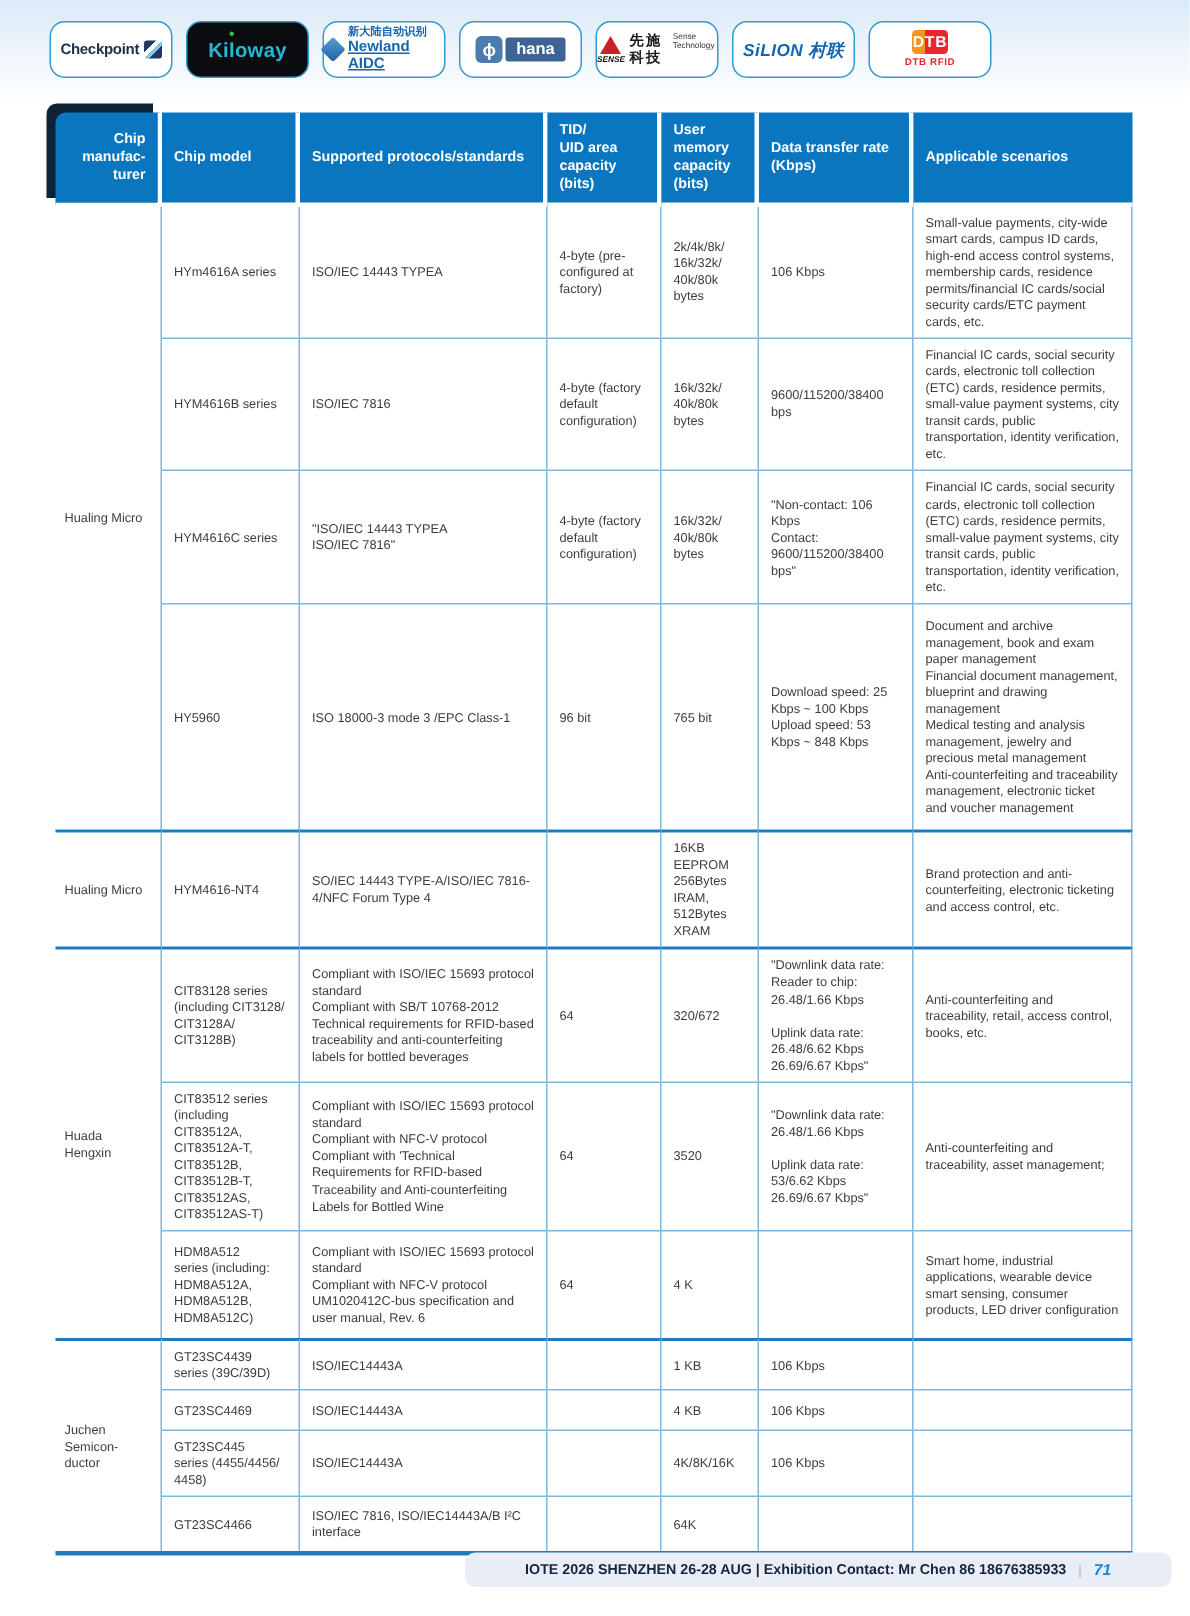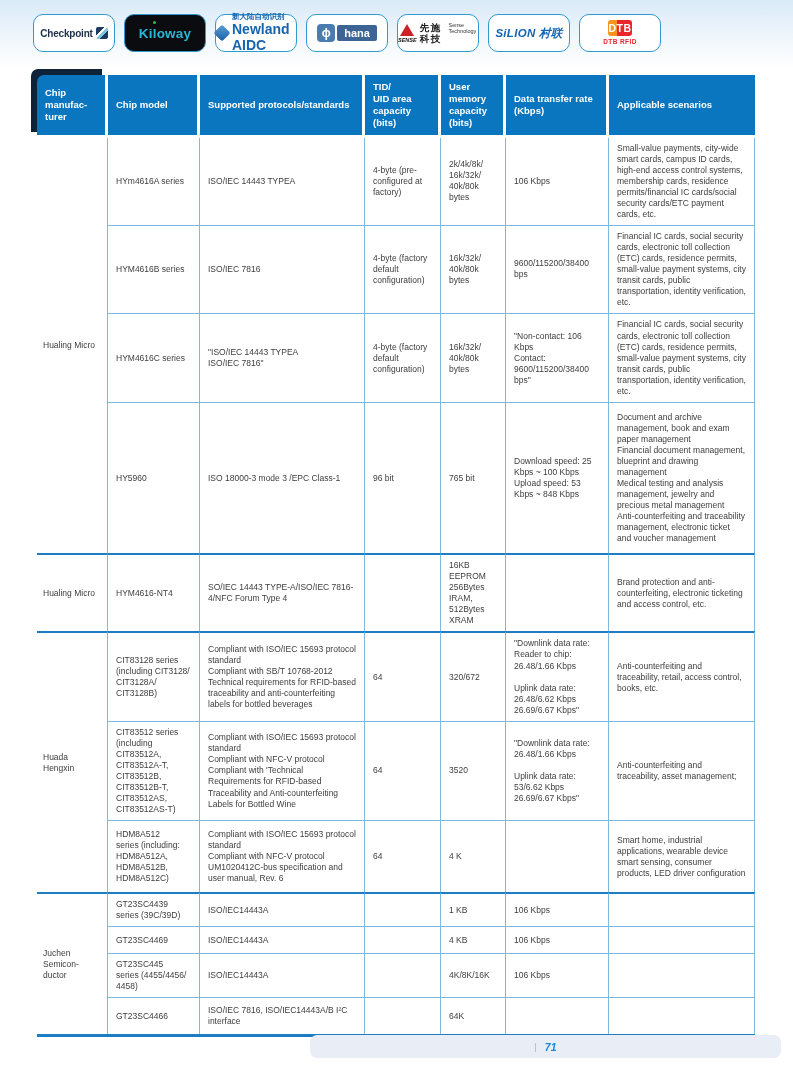--- a/index.html
+++ b/index.html
@@ -17,21 +17,21 @@
   .cp-text{font-size:10px;font-weight:bold;color:#1c2e4a;letter-spacing:-0.2px;text-align:right;}
   .cp-icon{width:12px;height:12px;border-radius:2px;margin-left:3px;
     background:linear-gradient(135deg,#1e3a5f 0%,#1e3a5f 34%,#ffffff 34%,#ffffff 50%,#7fc6e0 50%,#7fc6e0 64%,#1e3a5f 64%);}
   .card-kiloway{background:#0a0c10;}
   .kiloway-text{font-size:13.5px;font-weight:900;color:#27b7d6;letter-spacing:0.2px;}
   .kiloway-antenna{position:absolute;left:28px;top:6px;width:3px;height:3px;border-radius:50%;background:#3cb54a;}
   .nl-icon{width:12px;height:12px;transform:rotate(45deg);border-radius:2px;margin-right:4px;flex:0 0 auto;
     background:linear-gradient(135deg,#5a9fd4 0%,#1b5fa8 100%);}
   .nl-col{display:flex;flex-direction:column;line-height:1.15;}
   .nl-cn{font-size:7.5px;font-weight:bold;color:#1565ae;}
-  .nl-en{font-size:14px;font-weight:bold;color:#1565ae;}
+  .nl-en{font-size:10px;font-weight:bold;color:#1565ae;text-decoration:underline;}
   .hana-icon{width:18px;height:18px;border-radius:4px;background:#4a7cb0;color:#fff;
     display:flex;align-items:center;justify-content:center;font-size:12px;font-weight:bold;margin-right:2px;}
   .hana-box{background:#3d6494;color:#ffffff;font-size:11px;font-weight:bold;
     padding:2px 7px;border-radius:2px;}
   .sense-wrap{display:flex;align-items:center;gap:3px;}
   .sense-left{display:flex;flex-direction:column;align-items:center;}
   .sense-tri{width:0;height:0;border-left:7px solid transparent;border-right:7px solid transparent;
     border-bottom:12px solid #cc2127;}
   .sense-brand{font-size:5.5px;font-weight:900;font-style:italic;color:#111;margin-top:1px;}
   .sense-col{display:flex;flex-direction:row;line-height:1.2;}
@@ -42,21 +42,21 @@
   .dtb-badge{background:linear-gradient(90deg,#f7941e 0%,#f7941e 36%,#e8262d 36%,#e8262d 100%);
     color:#ffffff;font-size:10.5px;font-weight:900;padding:2px 0;border-radius:3px;letter-spacing:0.5px;}
   .dtb-sub{font-size:6.5px;font-weight:bold;color:#e8262d;margin-top:2px;letter-spacing:0.4px;}
   
   .table-wrap{position:absolute;left:37px;top:75px;width:718px;border-bottom:3px solid #1d7dc2;}
   table{border-collapse:separate;border-spacing:0;table-layout:fixed;width:718px;}
   th{background:#0b76c0;color:#ffffff;font-size:9.5px;font-weight:bold;text-align:left;
     vertical-align:middle;padding:6px 8px;border-right:3px solid #ffffff;border-bottom:3px solid #ffffff;
     white-space:pre-line;box-sizing:border-box;line-height:1.25;}
   th:last-child{border-right:none;}
-  th.first{border-top-left-radius:7px;box-shadow:-6px -6px 0 0 #0e2338;}
+  th.first{border-top-left-radius:7px;box-shadow:-6px -6px 0 0 #0e2338;text-align:right;}
   td{font-size:8.5px;color:#3d3d3d;vertical-align:middle;text-align:left;padding:5px 8px;
     border-right:1px solid #7db8de;border-top:1px solid #7db8de;white-space:pre-line;
     box-sizing:border-box;line-height:1.3;}
   tr.first-body td{border-top:none;}
   tr.group-start td{border-top:2px solid #1d7dc2;}
   td.manuf{padding-left:6px;}
   
   .footer-band{position:absolute;left:310px;top:1035px;width:471px;height:23px;background:#e9eef6;
     border-radius:7px;display:flex;align-items:center;justify-content:center;gap:8px;
     box-sizing:border-box;padding:0 10px;}
@@ -296,15 +296,16 @@
         <td></td>
         <td>64K</td>
         <td></td>
         <td></td>
       </tr>
     </tbody>
   </table>
 </div>
 
 <div class="footer-band">
+  <span class="footer-text">IOTE 2026 SHENZHEN 26-28 AUG  | Exhibition Contact:  Mr Chen 86 18676385933</span>
   <span class="footer-divider">|</span>
   <span class="footer-page">71</span>
 </div>
 
 </body></html>

